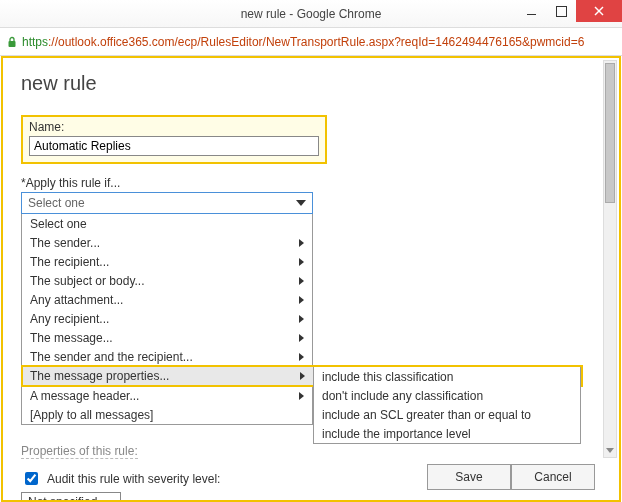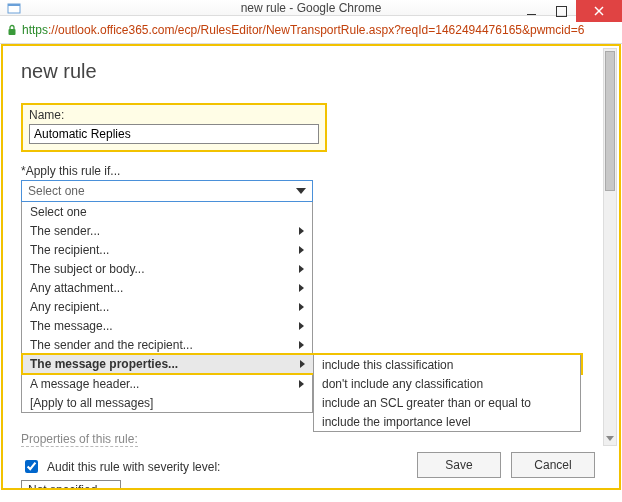--- a/index.html
+++ b/index.html
@@ -8,26 +8,27 @@
     font-family: "Segoe UI", Arial, sans-serif;
     font-size: 12px;
     background: #fff;
     color: #333;
     width: 622px;
     height: 502px;
     overflow: hidden;
     position: relative;
   }
   .titlebar {
-    height: 16px;
+    height: 28px;
     background: linear-gradient(#fff, #f7f7f7);
     border-bottom: 1px solid #ddd;
     display: flex;
     align-items: center;
     position: relative;
+    justify-content: flex-end;
   }
   .titlebar .app-icon {
     width: 16px; height: 16px;
     margin: 0 6px;
     display: flex; align-items: center; justify-content: center;
   }
   .titlebar .title {
     position: absolute;
     left: 0; right: 0;
     text-align: center;
@@ -138,21 +139,21 @@
   .dd-item.highlight {
     background:#e8e8e8;
   }
   .hl-wrap {
     outline:2px solid #f2c200;
     outline-offset:-1px;
     display:flex;
     width:560px;
     background:#fffde6;
   }
-  .hl-wrap .dd-item { flex:0 0 292px; border-right:1px solid #ccc;font-weight:bold;}
+  .hl-wrap .dd-item { flex:0 0 292px; border-right:1px solid #ccc;}
   .hl-wrap .sub-first {
     flex:1;
     padding:3px 8px;
     font-size:12px;
     background:#e8e8e8;
   }
   .submenu {
     position:relative;
     left:0;
     width:268px;
@@ -182,21 +183,21 @@
     padding:0 6px;font-size:12px;
   }
   .sev-select .caret {
     width:0;height:0;border-left:4px solid transparent;border-right:4px solid transparent;border-top:5px solid #333;
   }
   .footer-btns {
     position:absolute;
     right:24px;
     bottom:10px;
     display:flex;
-    gap:10px;
+    gap:0;
     border-radius:10px;
   }
   .btn {
     border:1px solid #999;
     background:#f5f5f5;
     width:84px;height:26px;
     display:flex;align-items:center;justify-content:center;
     font-size:12px;
     color:#333;
   }

